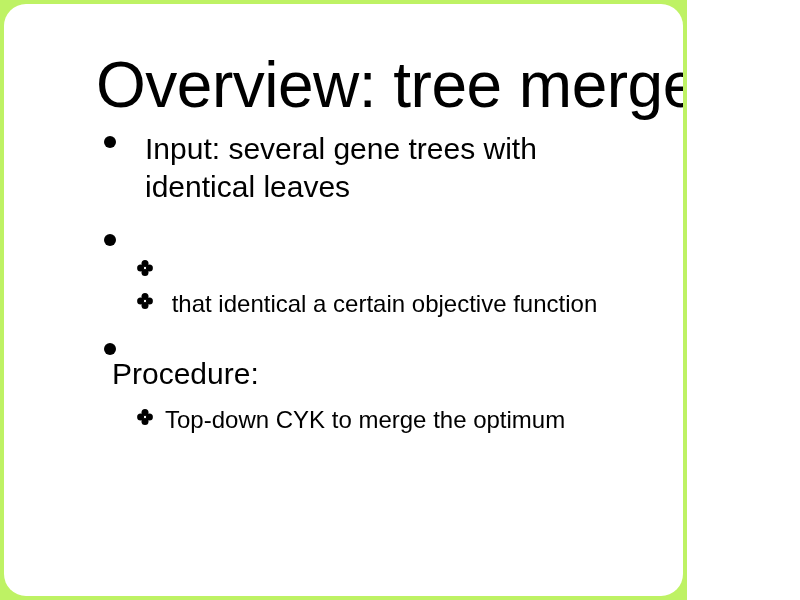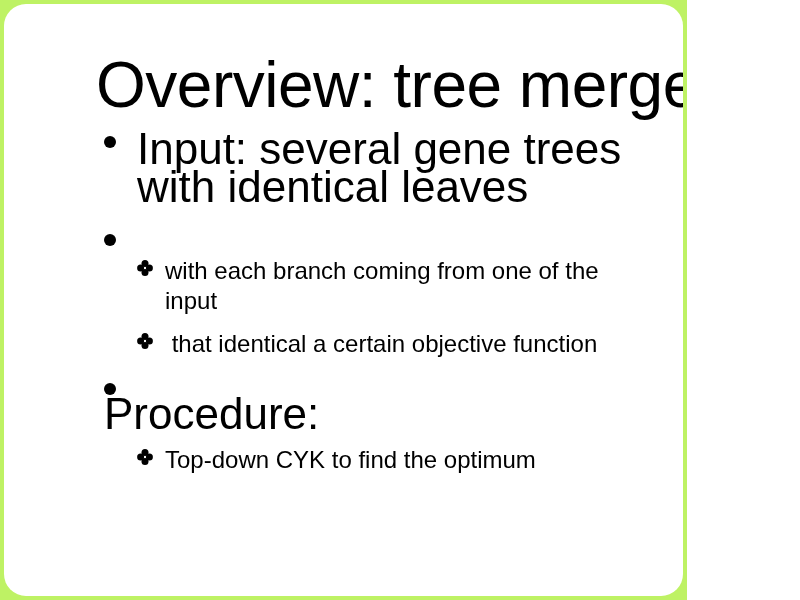--- a/index.html
+++ b/index.html
@@ -21,21 +21,21 @@
     margin: 0 0 8px 0;
     font-size: 64px;
     line-height: 66px;
     font-weight: 400;
     white-space: nowrap;
     letter-spacing: -0.5px;
   }
   .row { display: flex; align-items: flex-start; }
   .row .txt { white-space: pre-wrap; }
   .l1 { margin-left: 8px; }
-  .l1 .txt { font-size: 44px; line-height: 38px; max-width: 565px; }
+  .l1 .txt { font-size: 30px; line-height: 38px; max-width: 565px; margin-left: 8px; }
   .dot {
     flex: 0 0 12px;
     width: 12px; height: 12px;
     border-radius: 50%;
     background: #000000;
     margin-top: 6px;
     margin-right: 21px;
   }
   .l2 { margin-left: 41px; }
   .l2 .txt { font-size: 24px; line-height: 30px; max-width: 545px; }
@@ -75,21 +75,20 @@
 
         <div class="row l2 mt10">
           <span class="clover">
             <svg viewBox="0 0 16 16" width="16" height="16" xmlns="http://www.w3.org/2000/svg">
               <circle cx="8" cy="3.6" r="3.5" fill="#000"></circle>
               <circle cx="3.6" cy="8" r="3.5" fill="#000"></circle>
               <circle cx="12.4" cy="8" r="3.5" fill="#000"></circle>
               <circle cx="8" cy="12.4" r="3.5" fill="#000"></circle>
             </svg>
           </span>
-          <span class="txt">with each branch coming from one of the input</span>
         </div>
 
         <div class="row l2 mt13">
           <span class="clover">
             <svg viewBox="0 0 16 16" width="16" height="16" xmlns="http://www.w3.org/2000/svg">
               <circle cx="8" cy="3.6" r="3.5" fill="#000"></circle>
               <circle cx="3.6" cy="8" r="3.5" fill="#000"></circle>
               <circle cx="12.4" cy="8" r="3.5" fill="#000"></circle>
               <circle cx="8" cy="12.4" r="3.5" fill="#000"></circle>
             </svg>
@@ -106,19 +105,19 @@
 
         <div class="row l2 mt12">
           <span class="clover">
             <svg viewBox="0 0 16 16" width="16" height="16" xmlns="http://www.w3.org/2000/svg">
               <circle cx="8" cy="3.6" r="3.5" fill="#000"></circle>
               <circle cx="3.6" cy="8" r="3.5" fill="#000"></circle>
               <circle cx="12.4" cy="8" r="3.5" fill="#000"></circle>
               <circle cx="8" cy="12.4" r="3.5" fill="#000"></circle>
             </svg>
           </span>
-          <span class="txt">Top-down CYK to find the optimum</span>
+          <span class="txt">Top-down CYK to merge the optimum</span>
         </div>
 
       </div>
     </div>
   </div>
 </div>
 
 </body></html>

